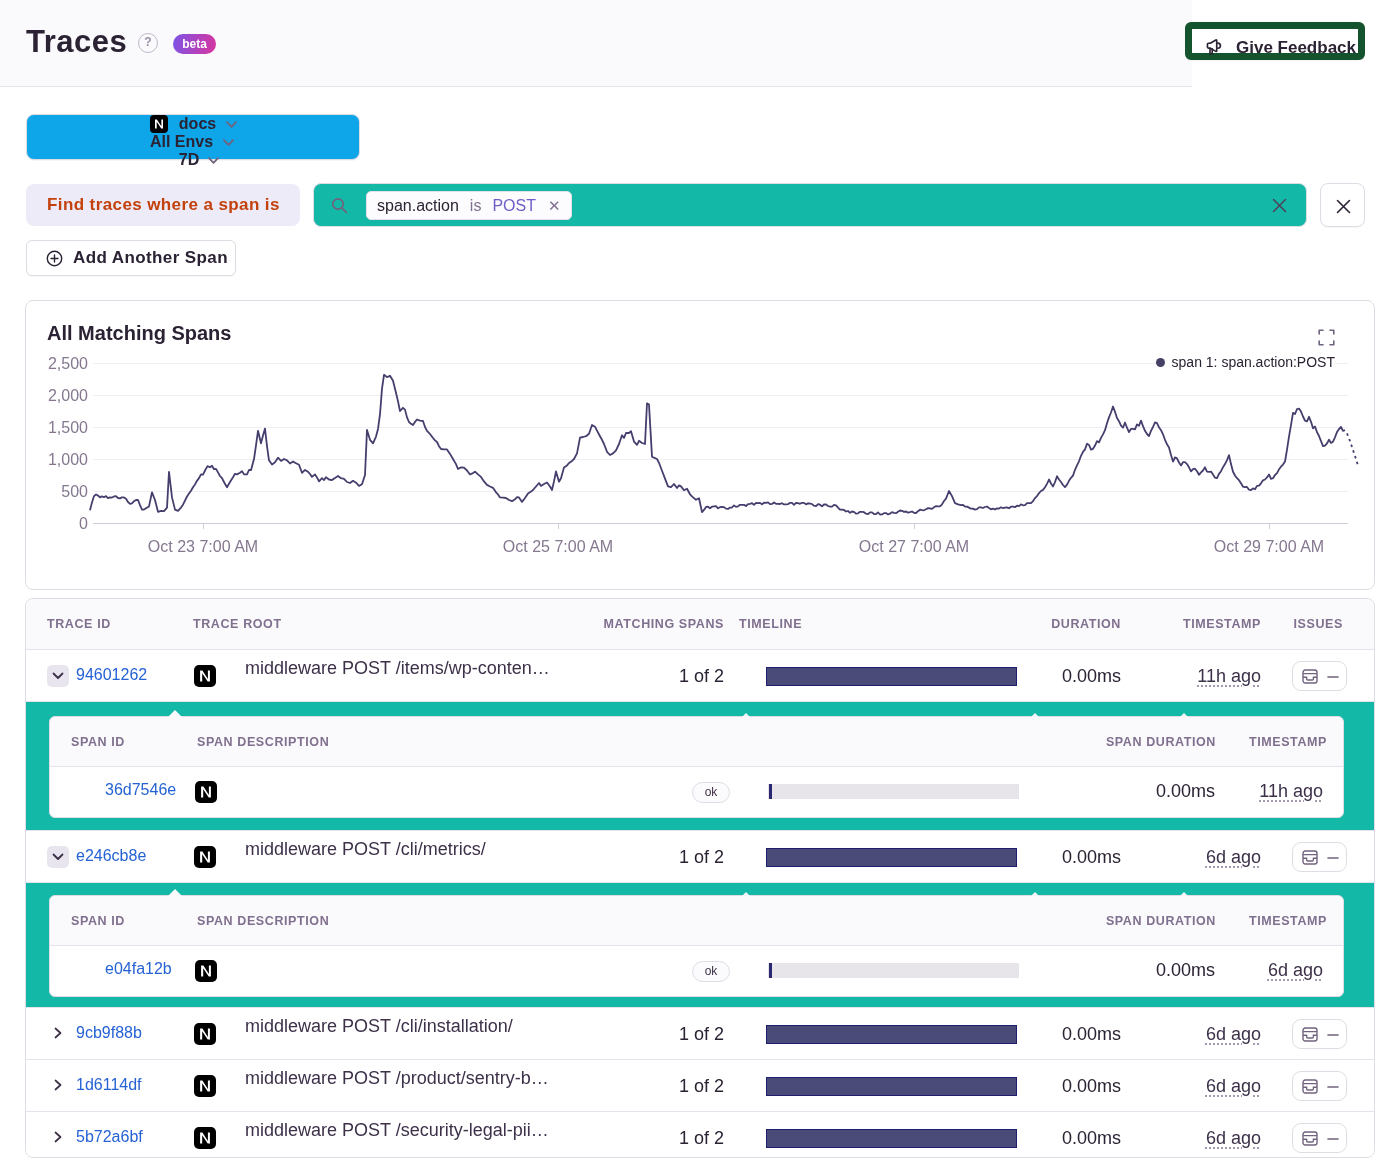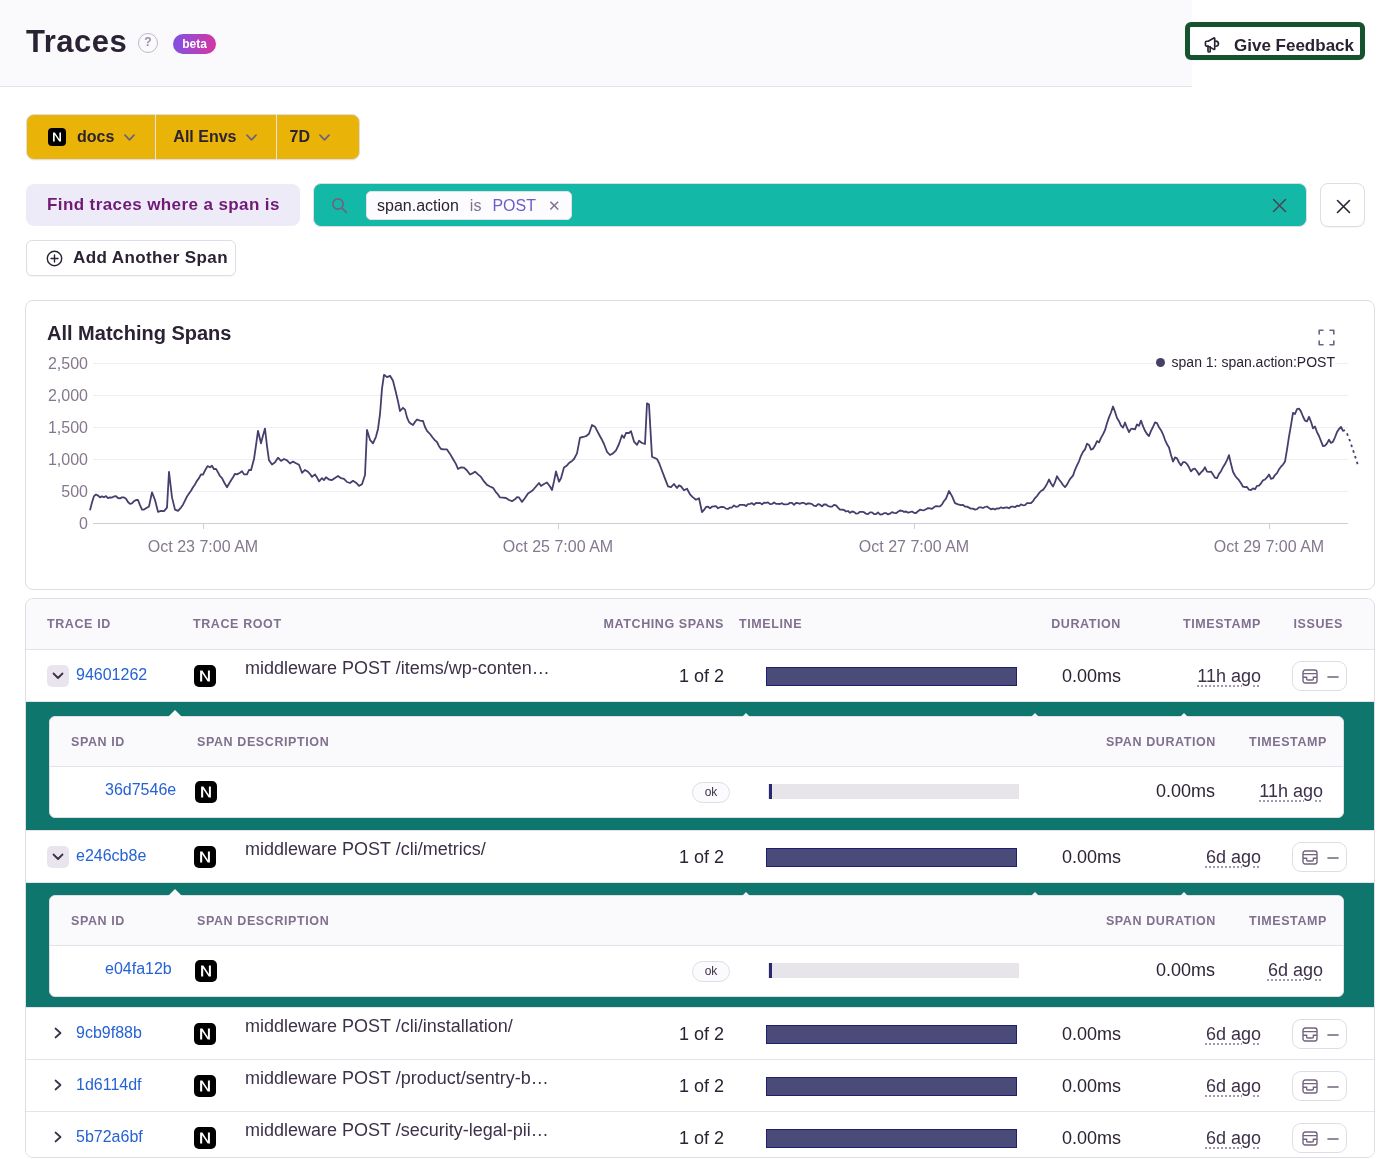--- a/index.html
+++ b/index.html
@@ -3,32 +3,32 @@
 <meta charset="utf-8">
 <style>
 * { margin:0; padding:0; box-sizing:border-box; }
 html,body { width:1400px; height:1159px; background:#fff; font-family:"Liberation Sans", sans-serif; color:#2b2233; overflow:hidden; }
 body { position:relative; }
 
 .hdr { position:absolute; left:0; top:0; width:1192px; height:87px; background:#faf9fb; border-bottom:1px solid #e7e1ec; }
 .hdr h1 { position:absolute; left:26px; top:24px; font-size:31px; font-weight:bold; color:#2b2233; letter-spacing:0.5px; }
 .help { position:absolute; left:138px; top:33px; width:20px; height:20px; border:1.5px solid #c0b8ca; border-radius:50%; color:#9a8fa6; font-size:12px; font-weight:bold; text-align:center; line-height:17px; }
 .beta { position:absolute; left:173px; top:34px; width:43px; height:20px; border-radius:10px; background:linear-gradient(100deg,#7d53e6 0%,#d8359f 100%); color:#fff; font-size:12px; font-weight:bold; text-align:center; line-height:20px; }
-.fbbtn { position:absolute; left:1185px; top:22px; width:180px; height:38px; background:#fff; border:5px solid #14532d; border-radius:6px; box-shadow:0 1px 1px rgba(43,34,51,0.04); }
+.fbbtn { position:absolute; left:1185px; top:22px; width:180px; height:38px; background:#fff; border:7px solid #14532d; border-radius:6px; box-shadow:0 1px 1px rgba(43,34,51,0.04); }
 .fbbtn span { position:absolute; left:44px; top:9px; font-size:17px; font-weight:bold; color:#2b2233; }
 .fbbtn svg { position:absolute; left:14px; top:8px; }
 
-.fbar { position:absolute; left:26px; top:114px; width:334px; height:46px; background:#eab308; border:1px solid #e0dce5; border-radius:8px; box-shadow:0 1px 1px rgba(43,34,51,0.04); display:flex; align-items:center; }
+.fbar { position:absolute; left:26px; top:114px; width:334px; height:46px; background:#0ea5e9; border:1px solid #e0dce5; border-radius:8px; box-shadow:0 1px 1px rgba(43,34,51,0.04); display:flex; align-items:center;flex-direction:column; }
 .fseg { display:flex; align-items:center; height:100%; }
 .fdiv { width:1px; height:46px; background:#e7e1ec; }
 .fbar .nlogo17 { margin-left:21px; }
 .fbar b { font-size:16px; color:#2b2233; }
 .chev { width:11px; height:7px; }
 
-.wherepill { position:absolute; left:26px; top:184px; width:274px; height:42px; background:#eeebf8; border-radius:8px; color:#701a75; font-size:17px; line-height:42px; font-weight:bold; padding-left:21px; letter-spacing:0.4px; }
+.wherepill { position:absolute; left:26px; top:184px; width:274px; height:42px; background:#eeebf8; border-radius:8px; color:#c2410c; font-size:17px; line-height:42px; font-weight:bold; padding-left:21px; letter-spacing:0.4px; }
 .search { position:absolute; left:313px; top:183px; width:994px; height:44px; background:#14b8a6; border:1px solid #e0dce5; border-radius:8px; }
 .search .mag { position:absolute; left:17px; top:13px; }
 .token { position:absolute; left:52px; top:7px; height:29px; border:1px solid #e4dfea; background:#fcfbfd; border-radius:5px; display:flex; align-items:center; padding:0 10px; font-size:16px; }
 .token .k { color:#2b2233; }
 .token .o { color:#80708f; margin-left:11px; }
 .token .v { color:#6d5ec8; margin-left:11px; }
 .token .x { color:#80708f; margin-left:12px; font-size:15px; }
 .search .clr { position:absolute; right:18px; top:13px; }
 .closebtn { position:absolute; left:1320px; top:183px; width:45px; height:44px; background:#fff; border:1px solid #e0dce5; border-radius:8px; box-shadow:0 1px 1px rgba(43,34,51,0.04); }
 .closebtn svg { position:absolute; left:14px; top:14px; }
@@ -55,21 +55,21 @@
 .nlogo22 { width:22px; height:22px; }
 .trow .nlogo22 { position:absolute; left:168px; top:15px; }
 .trow .root { position:absolute; left:219px; top:8px; font-size:18px; color:#3d3049; }
 .trow .mspans { position:absolute; right:650px; top:16px; font-size:18px; color:#2b2233; }
 .trow .bar { position:absolute; left:740px; top:17px; width:251px; height:19px; background:#4a4b78; border:1.5px solid #201e6e; }
 .trow .dur { position:absolute; right:253px; top:16px; font-size:18px; color:#2b2233; }
 .trow .ts { position:absolute; right:113px; top:16px; font-size:18px; color:#3d3049; text-decoration:underline dotted #a598b2; text-underline-offset:4px; }
 .issuebtn { position:absolute; left:1266px; top:11px; width:55px; height:30px; border:1px solid #e0dce5; border-radius:9px; background:#fff; }
 .issuebtn svg { position:absolute; }
 
-.wrap { background:#0f766e; border-bottom:1px solid #e7e1ec; position:relative; }
+.wrap { background:#14b8a6; border-bottom:1px solid #e7e1ec; position:relative; }
 .w1 { padding:14px 30px 12px 23px; }
 .w2 { padding:12px 30px 10px 23px; }
 .ntable { background:#fff; border:1px solid #e0dce5; border-radius:6px; position:relative; }
 .notch { position:absolute; left:118px; top:-7px; width:0; height:0; border-left:7px solid transparent; border-right:7px solid transparent; border-bottom:7px solid #faf9fb; }
 .notch.sm { top:-4px; border-left:5px solid transparent; border-right:5px solid transparent; border-bottom:5px solid #f5f4f8; }
 .nhead { height:50px; background:#faf9fb; border-bottom:1px solid #e7e1ec; border-radius:6px 6px 0 0; position:relative; font-size:12.5px; font-weight:bold; color:#80708f; letter-spacing:0.6px; }
 .nhead div { position:absolute; top:18px; }
 .nrow { height:50px; position:relative; }
 .nrow .lnk { position:absolute; left:23px; top:14px;margin-left:32px; }
 .nrow .nlogo22 { position:absolute; left:145px; top:14px; }

